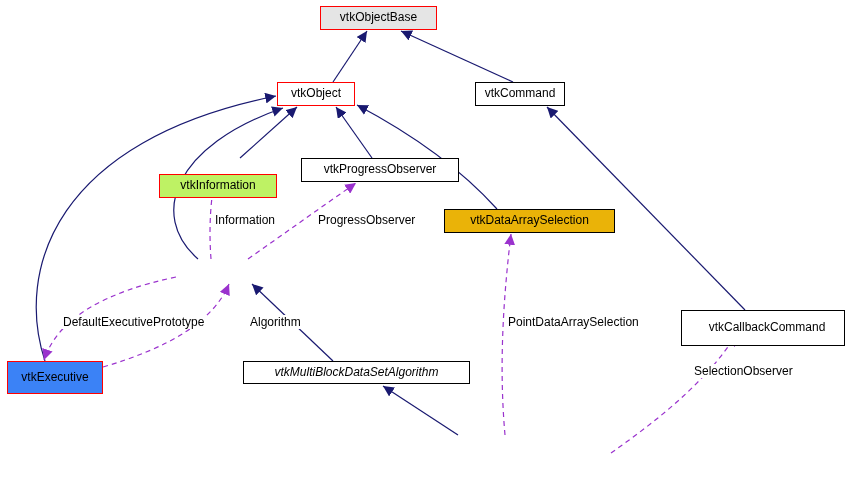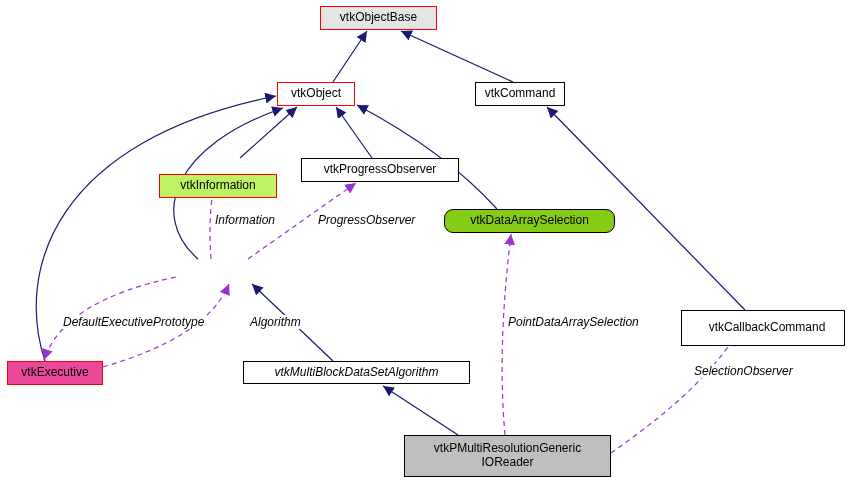--- a/index.html
+++ b/index.html
@@ -31,21 +31,20 @@
     line-height: 1.15;
     cursor: pointer;
     white-space: nowrap;
   }
   .node-line { pointer-events: none; }
   .edge-label {
     position: absolute;
     white-space: nowrap;
     background: #ffffff;
     padding: 0 1px;
-    font-style: italic;
   }
 </style>
 </head>
 <body>
 
 <div id="diagram">
   <svg id="edges-svg" xmlns="http://www.w3.org/2000/svg">
     <defs>
       <marker id="arrow-inherit" viewBox="0 0 10 10" refX="10" refY="5" markerWidth="9" markerHeight="9" orient="auto">
         <path d="M 0 0 L 10 5 L 0 10 z" fill="#191970"></path>
@@ -79,35 +78,31 @@
     </div>
     <div class="node" style="left: 475px; top: 82px; width: 90px; height: 24px; border-color: rgb(0, 0, 0); background: rgb(255, 255, 255);">
       <div class="node-line">vtkCommand</div>
     </div>
     <div class="node" style="left: 159px; top: 158px; width: 118px; height: 24px; border-color: rgb(255, 0, 0); background: #bef264; margin-top: 16px;">
       <div class="node-line">vtkInformation</div>
     </div>
     <div class="node" style="left: 301px; top: 158px; width: 158px; height: 24px; border-color: rgb(0, 0, 0); background: rgb(255, 255, 255);">
       <div class="node-line">vtkProgressObserver</div>
     </div>
-    <div class="node" style="left: 444px; top: 209px; width: 171px; height: 24px; border-color: rgb(0, 0, 0); background: #84cc16; border-radius: 9px;">
+    <div class="node" style="left: 444px; top: 209px; width: 171px; height: 24px; border-color: rgb(0, 0, 0); background: #eab308;">
       <div class="node-line">vtkDataArraySelection</div>
     </div>
     <div class="node" style="left: 681px; top: 310px; width: 164px; height: 36px; border-color: rgb(0, 0, 0); background: rgb(255, 255, 255); padding-left: 8px;">
       <div class="node-line">vtkCallbackCommand</div>
     </div>
-    <div class="node" style="left: 7px; top: 361px; width: 96px; height: 24px; border-color: rgb(255, 0, 0); background: #ec4899;">
+    <div class="node" style="left: 7px; top: 361px; width: 96px; height: 33px; border-color: rgb(255, 0, 0); background: #3b82f6;">
       <div class="node-line">vtkExecutive</div>
     </div>
     <div class="node" style="left: 243px; top: 361px; width: 227px; height: 23px; border-color: rgb(0, 0, 0); background: rgb(255, 255, 255); font-style: italic;">
       <div class="node-line">vtkMultiBlockDataSetAlgorithm</div>
-    </div>
-    <div class="node" style="left: 404px; top: 435px; width: 207px; height: 42px; border-color: rgb(0, 0, 0); background: rgb(191, 191, 191);">
-      <div class="node-line">vtkPMultiResolutionGeneric</div>
-      <div class="node-line">IOReader</div>
     </div>
     <div class="edge-label" style="left: 214px; top: 213px;">Information</div>
     <div class="edge-label" style="left: 317px; top: 213px;">ProgressObserver</div>
     <div class="edge-label" style="left: 62px; top: 315px;">DefaultExecutivePrototype</div>
     <div class="edge-label" style="left: 249px; top: 315px;">Algorithm</div>
     <div class="edge-label" style="left: 507px; top: 315px;">PointDataArraySelection</div>
     <div class="edge-label" style="left: 693px; top: 364px;">SelectionObserver</div>
   </div>
 
 </body></html>

